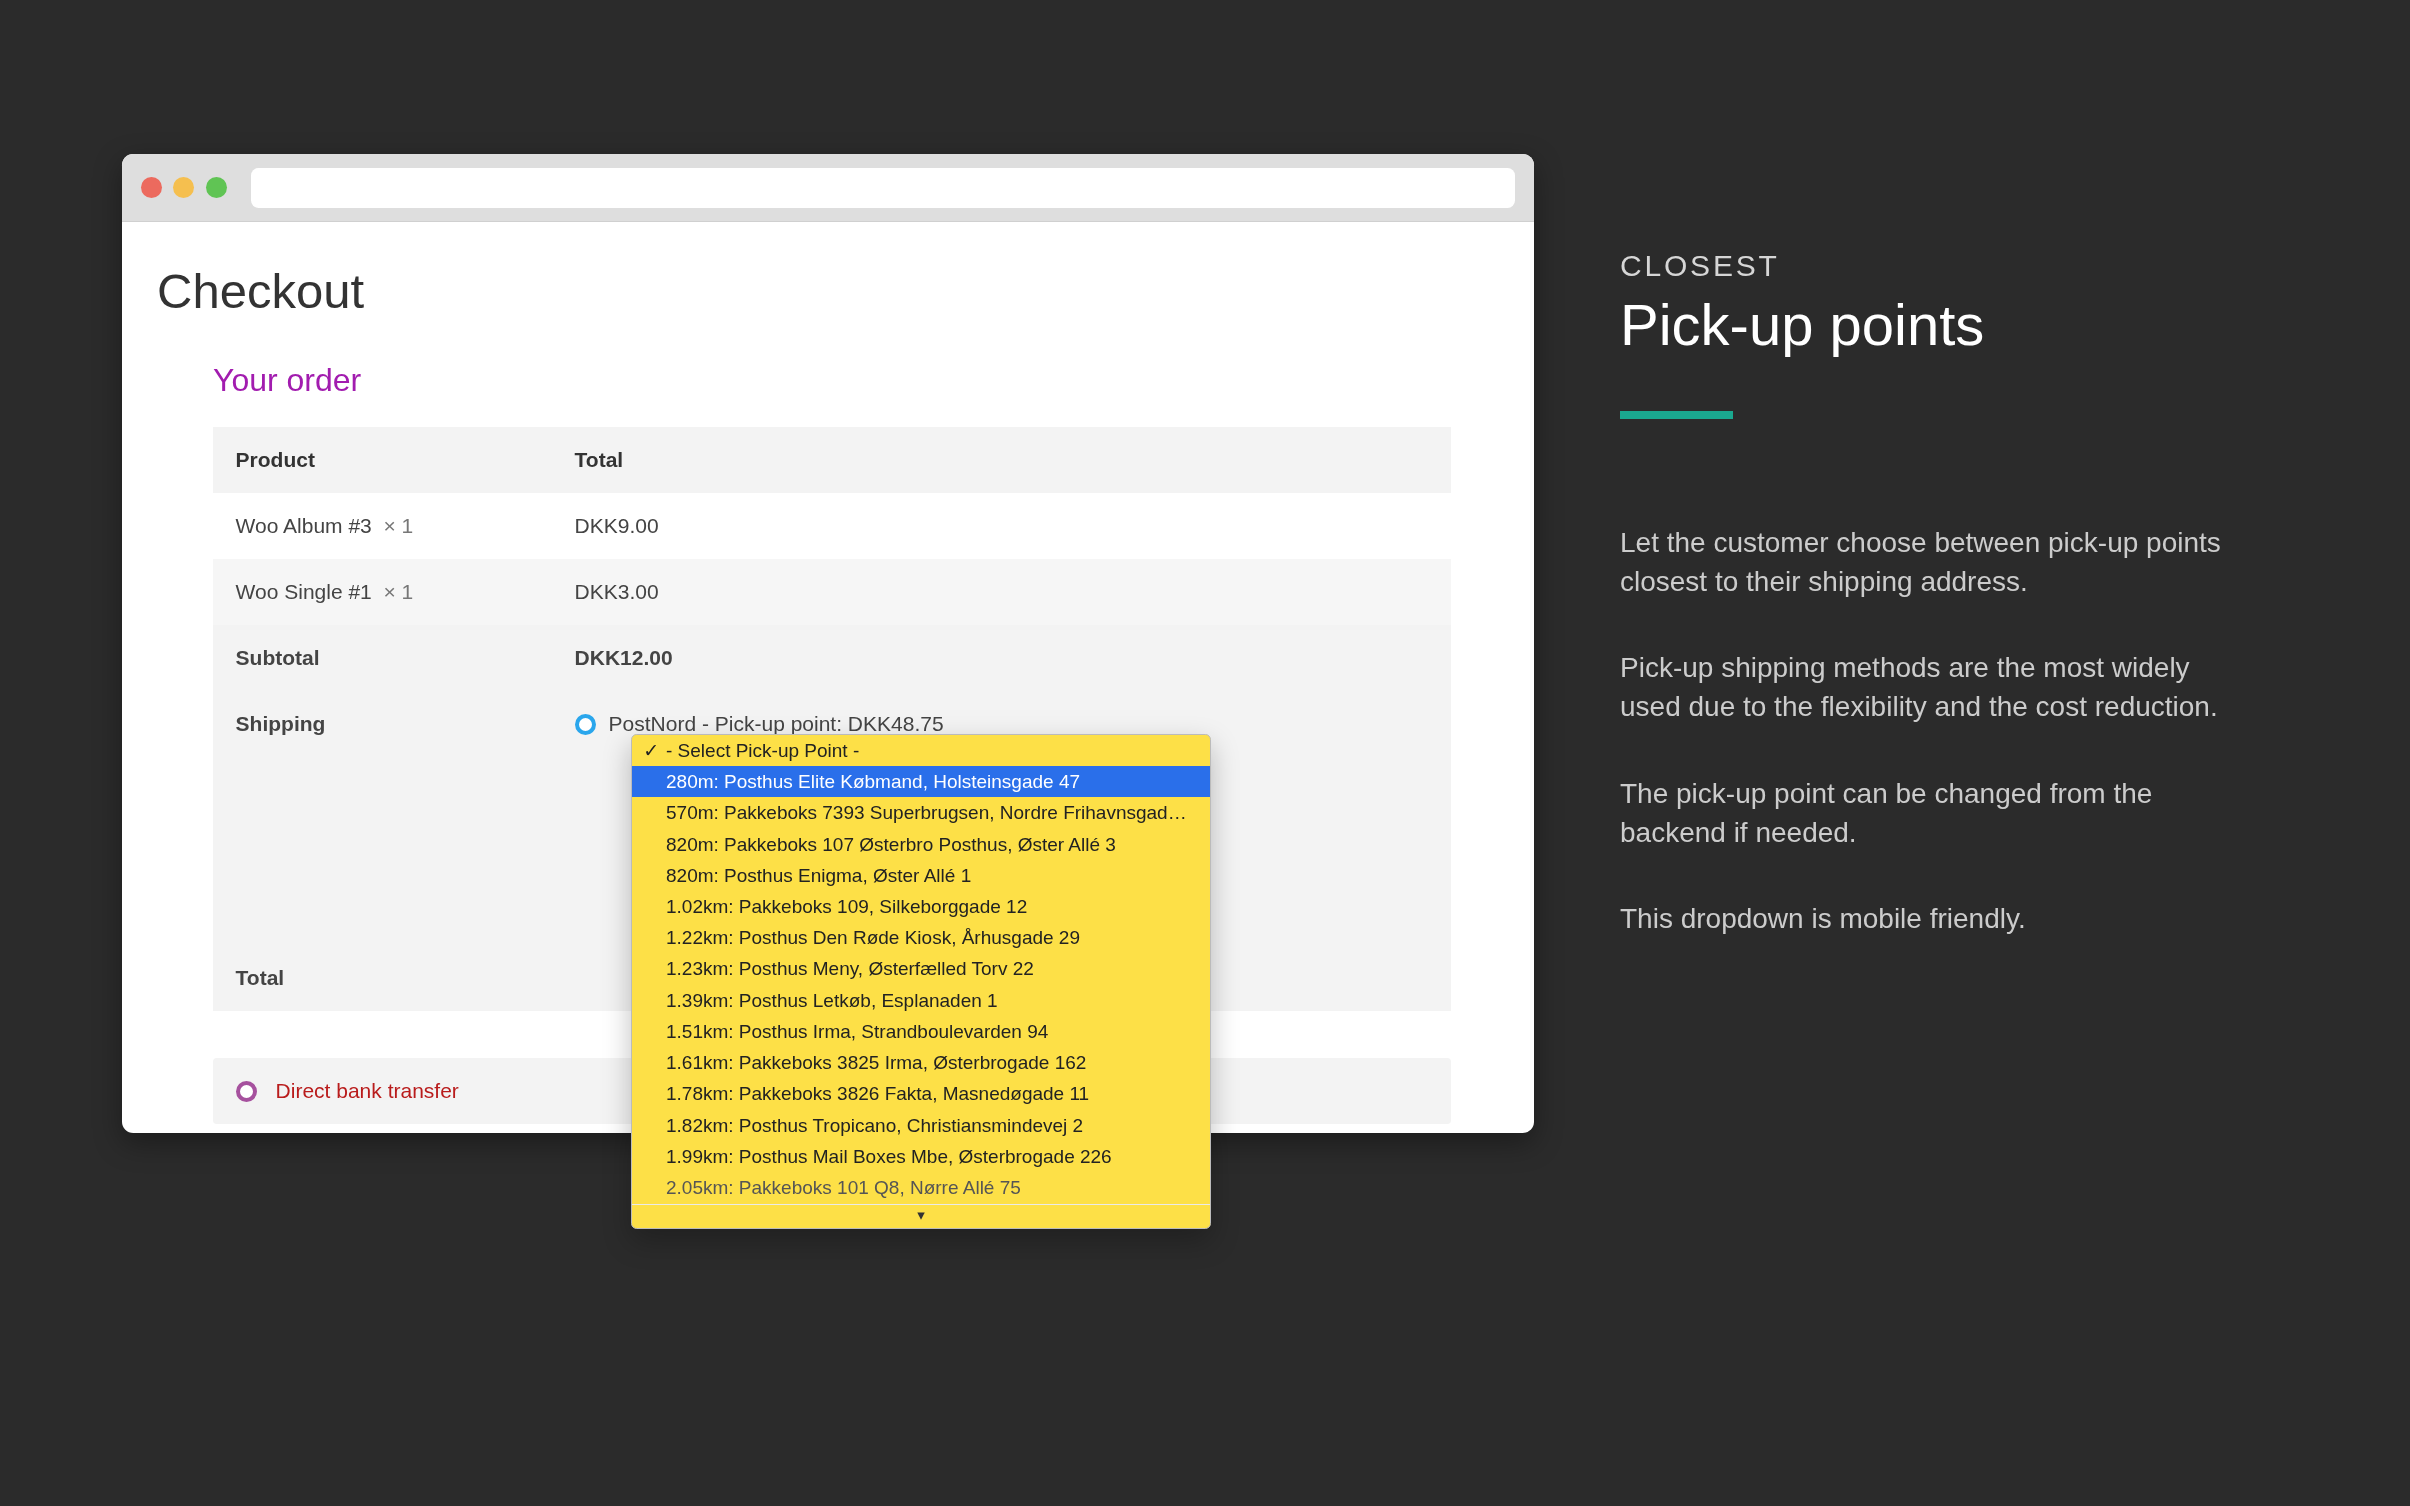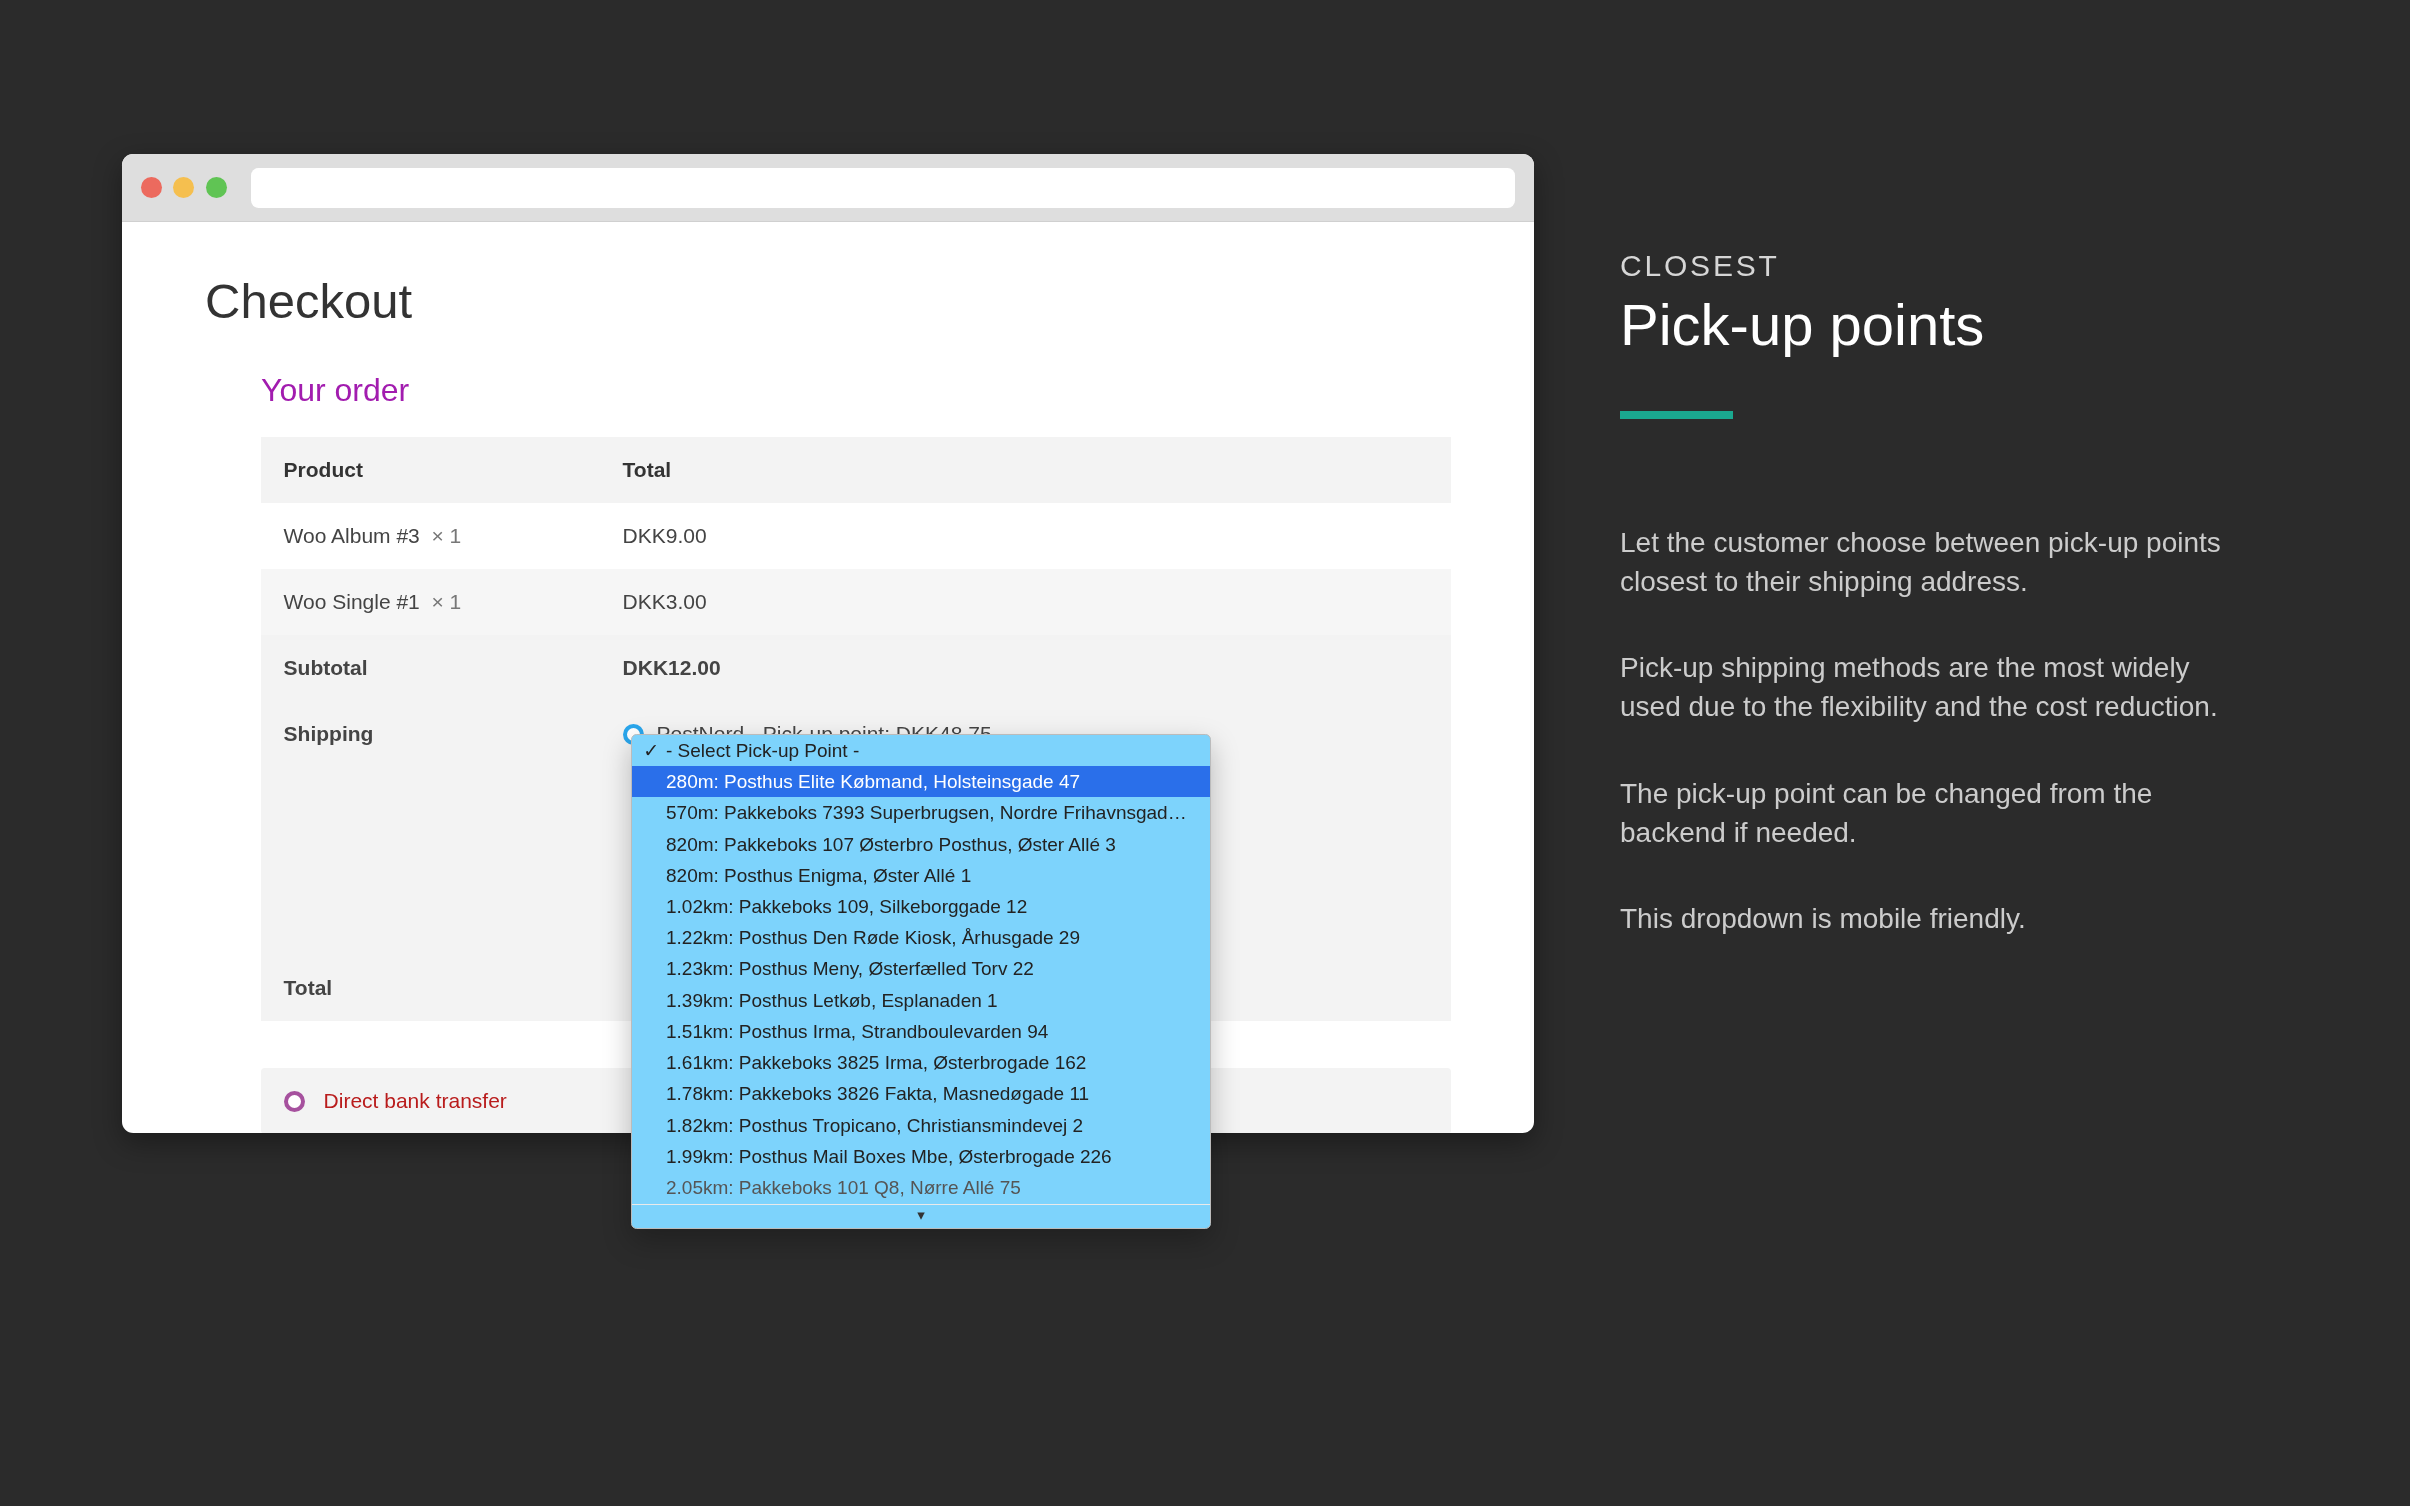--- a/index.html
+++ b/index.html
@@ -104,24 +104,23 @@
   .url-bar{
     flex:1;
     height:40px;
     background:var(--url-bar-bg);
     border-radius:7.5px;
   }
 
   .page{
     height:calc(100% - 68px);
     overflow:hidden;
-    padding:41px 83px 0 83px;
+    padding:41px 83px 0 35px;
     color:var(--text-dark);
     position:relative;
-    margin-top:10px;
   }
   .page h2.title{
     font-size:49px;
     font-weight:300;
     margin:0 0 43px 0;
     color:#333;
   }
   .section-inner{
     margin-left:56px;
   }
@@ -173,21 +172,21 @@
     box-shadow:inset 0 0 0 2.8px #fff;
   }
   .radio.payment{border-color:var(--radio-payment);}
 
   
   .dropdown{
     position:absolute;
     left:631px;
     top:734px;
     width:580px;
-    background:#7dd3fc;
+    background:#fde047;
     border:0.9px solid var(--dropdown-edge);
     border-radius:5.6px;
     box-shadow:0 11.3px 28px rgba(0,0,0,0.25);
     font-size:19px;
     color:#222;
     overflow:hidden;
     z-index:10;
   }
   .dropdown .opt{
     padding:2.8px 15px 2.8px 34px;

